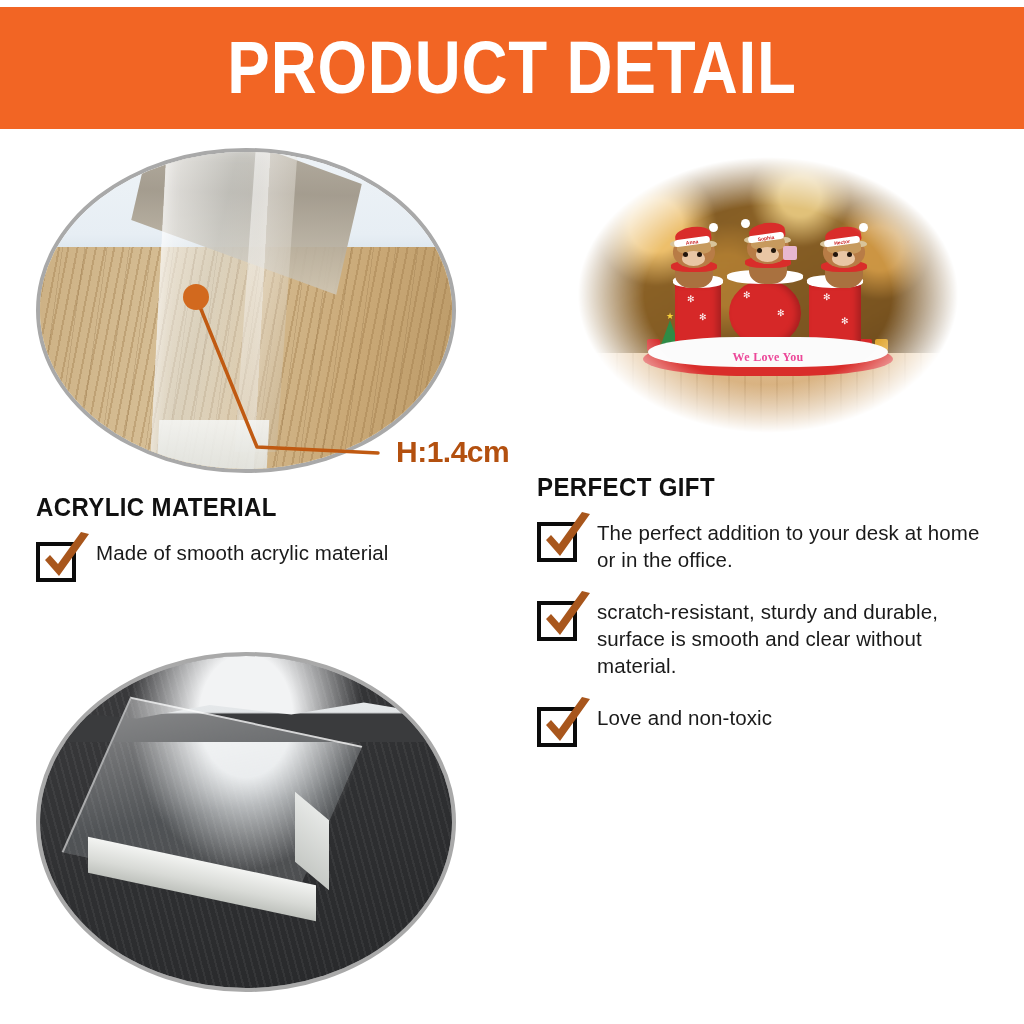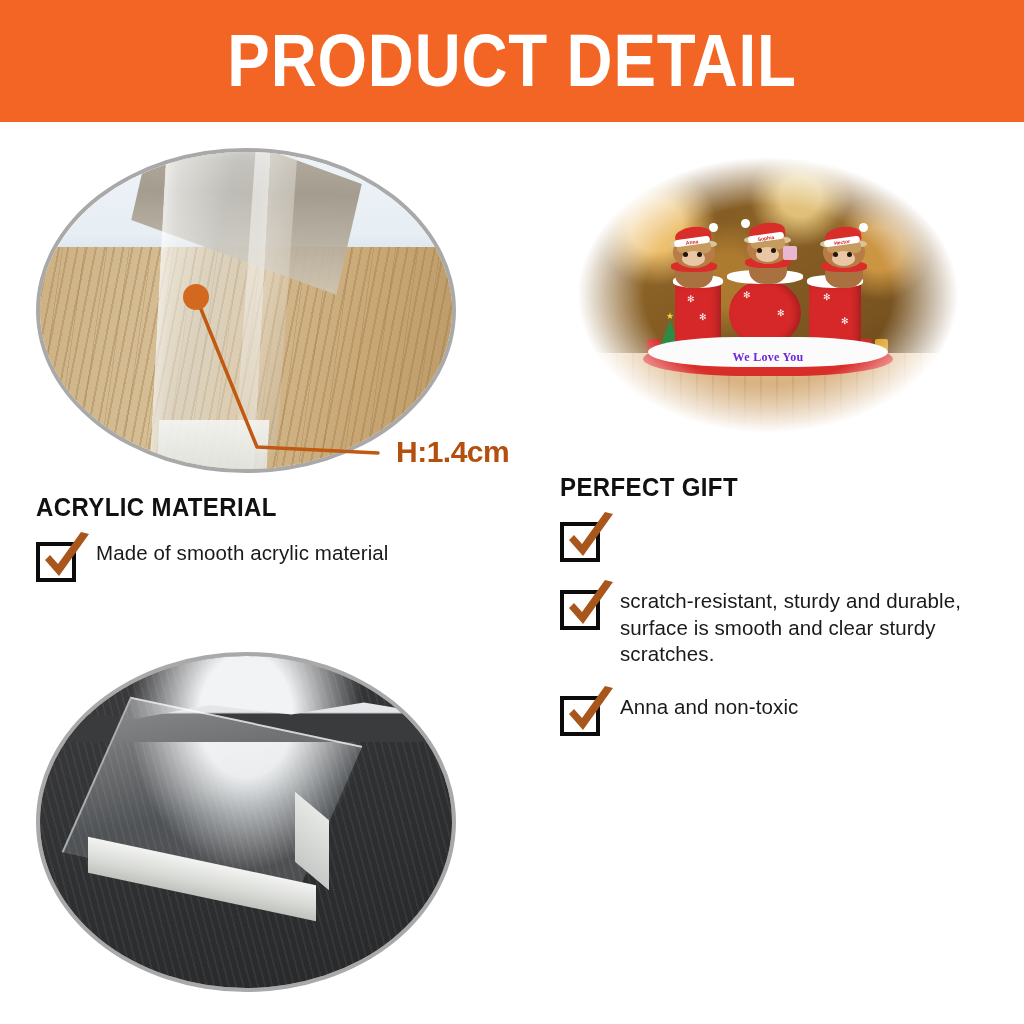--- a/index.html
+++ b/index.html
@@ -1,20 +1,20 @@
 <!DOCTYPE html>
 <html><head>
 <meta charset="utf-8">
 <style>
   html,body{margin:0;padding:0;}
   body{width:1024px;height:1024px;background:#ffffff;
        font-family:"Liberation Sans",sans-serif;overflow:hidden;position:relative;}
 
   
-  .banner{position:absolute;left:0;top:0;width:1024px;height:122px;background:#f26524;
+  .banner{position:absolute;left:0;top:7px;width:1024px;height:122px;background:#f26524;
           display:flex;align-items:center;justify-content:center;}
   .banner-title{color:#ffffff;font-weight:bold;font-size:74px;letter-spacing:1px;
                 transform:scaleX(0.86);transform-origin:center;white-space:nowrap;
                 font-family:"Liberation Sans",sans-serif;line-height:1;}
 
   
   .oval{position:absolute;border-radius:50%;overflow:hidden;}
   .oval-bordered{border:4px solid #a9a9a9;box-sizing:border-box;}
 
   
@@ -56,21 +56,21 @@
         background:
           repeating-linear-gradient(90deg,rgba(150,110,60,.16) 0 2px,rgba(0,0,0,0) 2px 16px),
           linear-gradient(#e3c093,#d3ab78 55%,#c99c66);}
   .figurine{position:absolute;left:50%;bottom:22%;transform:translateX(-50%);
         width:250px;height:165px;}
   .mom-base{position:absolute;left:0;bottom:0;width:250px;height:34px;
         background:#d92d2a;border-radius:50%/60%;}
   .mom-snow{position:absolute;left:5px;bottom:9px;width:240px;height:30px;
         background:#fbfbfb;border-radius:46%/62%;}
   .mom-weloveyou{position:absolute;left:0;bottom:11px;width:250px;text-align:center;
-        color:#6d28d9;font-size:12px;font-weight:bold;font-family:"Liberation Serif",serif;
+        color:#ec4899;font-size:12px;font-weight:bold;font-family:"Liberation Serif",serif;
         letter-spacing:.3px;}
   .mom-letter{position:absolute;bottom:30px;background:#d62828;
         box-shadow:inset -4px 0 6px rgba(0,0,0,.22);}
   .ml-m1{left:32px;width:46px;height:62px;}
   .ml-o{left:86px;width:72px;height:66px;border-radius:50%;}
   .ml-m2{left:166px;width:52px;height:62px;}
   .ml-cap{position:absolute;background:#fff;border-radius:40% 40% 45% 45%;}
   .snowflake{position:absolute;color:#fff;font-size:9px;line-height:1;}
   .cow{position:absolute;bottom:88px;width:50px;height:58px;}
   .cow-body{position:absolute;left:6px;bottom:0;width:38px;height:34px;
@@ -117,21 +117,21 @@
   .blk-side{position:absolute;left:255px;top:150px;width:34px;height:70px;
         background:linear-gradient(#e6e8e6,#c6c9c5);transform:skewY(40deg);}
 
   
   .callout-label{position:absolute;left:396px;top:435px;color:#b3500f;
         font-size:30px;font-weight:bold;letter-spacing:-.5px;white-space:nowrap;}
   .callout-svg{position:absolute;left:0;top:0;width:1024px;height:1024px;pointer-events:none;}
 
   .section{position:absolute;}
   #section-acrylic{left:36px;top:493px;width:480px;}
-  #section-gift{left:560px;top:473px;width:465px;}
+  #section-gift{left:537px;top:473px;width:465px;}
   .section-title{font-size:25px;font-weight:bold;color:#111;letter-spacing:.4px;
         margin:0 0 18px 0;transform:scaleX(0.96);transform-origin:left center;}
 
   .bullet{display:flex;align-items:flex-start;margin-bottom:24px;}
   .checkbox{position:relative;flex:0 0 auto;width:40px;height:40px;
         border:4px solid #0b0b0b;box-sizing:border-box;margin-right:20px;margin-top:2px;}
   .checkmark{position:absolute;left:-1px;top:-14px;width:56px;height:52px;
         overflow:visible;}
   .bullet-text{font-size:20.5px;color:#1a1a1a;line-height:1.3;letter-spacing:.1px;}
   #section-gift .bullet{margin-bottom:26px;}
@@ -274,34 +274,35 @@
 
 <div class="section" id="section-gift">
   <div class="section-title">PERFECT GIFT</div>
 
   <div class="bullet">
     <div class="checkbox">
       <svg class="checkmark" viewBox="0 0 56 52">
         <path d="M6 28 L20 44 L50 2 L42 0 L19 32 L11 23 Z" fill="#a8561c"></path>
       </svg>
     </div>
+    <div class="bullet-text">The perfect addition to your desk at home or in the office.</div>
   </div>
 
 
 
   <div class="bullet">
     <div class="checkbox">
       <svg class="checkmark" viewBox="0 0 56 52">
         <path d="M6 28 L20 44 L50 2 L42 0 L19 32 L11 23 Z" fill="#a8561c"></path>
       </svg>
     </div>
-    <div class="bullet-text">scratch-resistant, sturdy and durable, surface is smooth and clear sturdy scratches.</div>
+    <div class="bullet-text">scratch-resistant, sturdy and durable, surface is smooth and clear without material.</div>
   </div>
 
   <div class="bullet">
     <div class="checkbox">
       <svg class="checkmark" viewBox="0 0 56 52">
         <path d="M6 28 L20 44 L50 2 L42 0 L19 32 L11 23 Z" fill="#a8561c"></path>
       </svg>
     </div>
-    <div class="bullet-text">Anna and non-toxic</div>
+    <div class="bullet-text">Love and non-toxic</div>
   </div>
 </div>
 
 </body></html>

